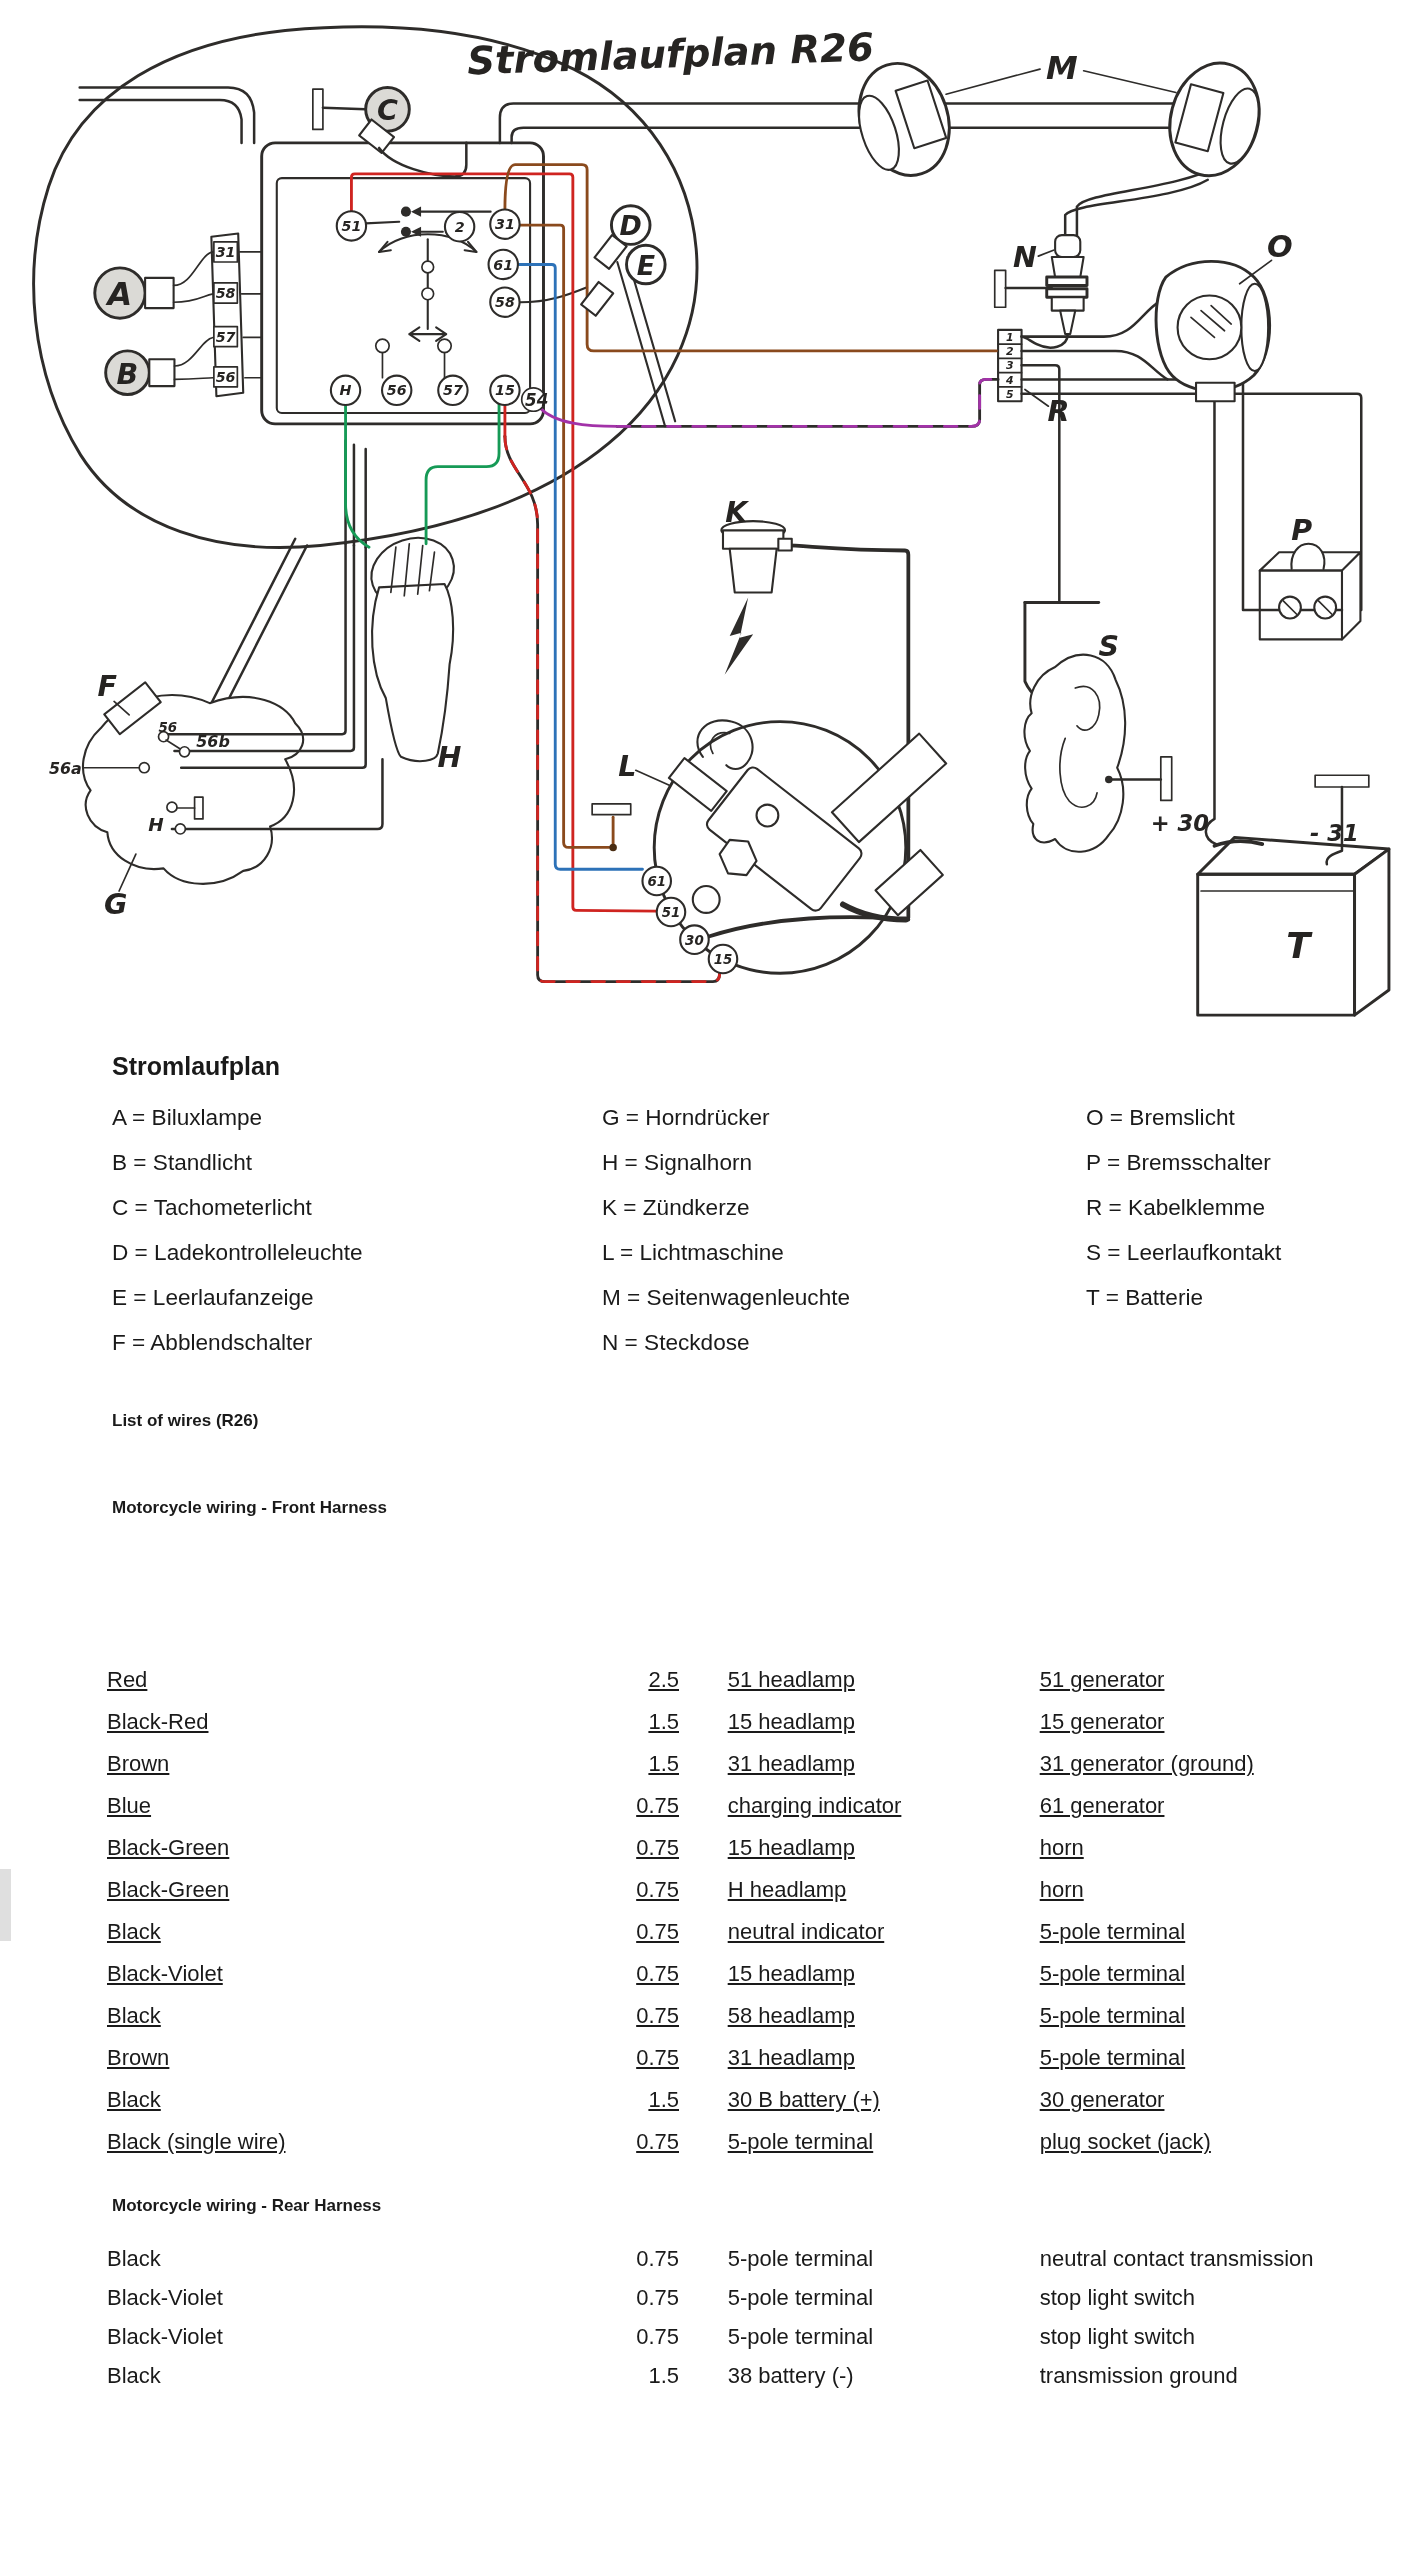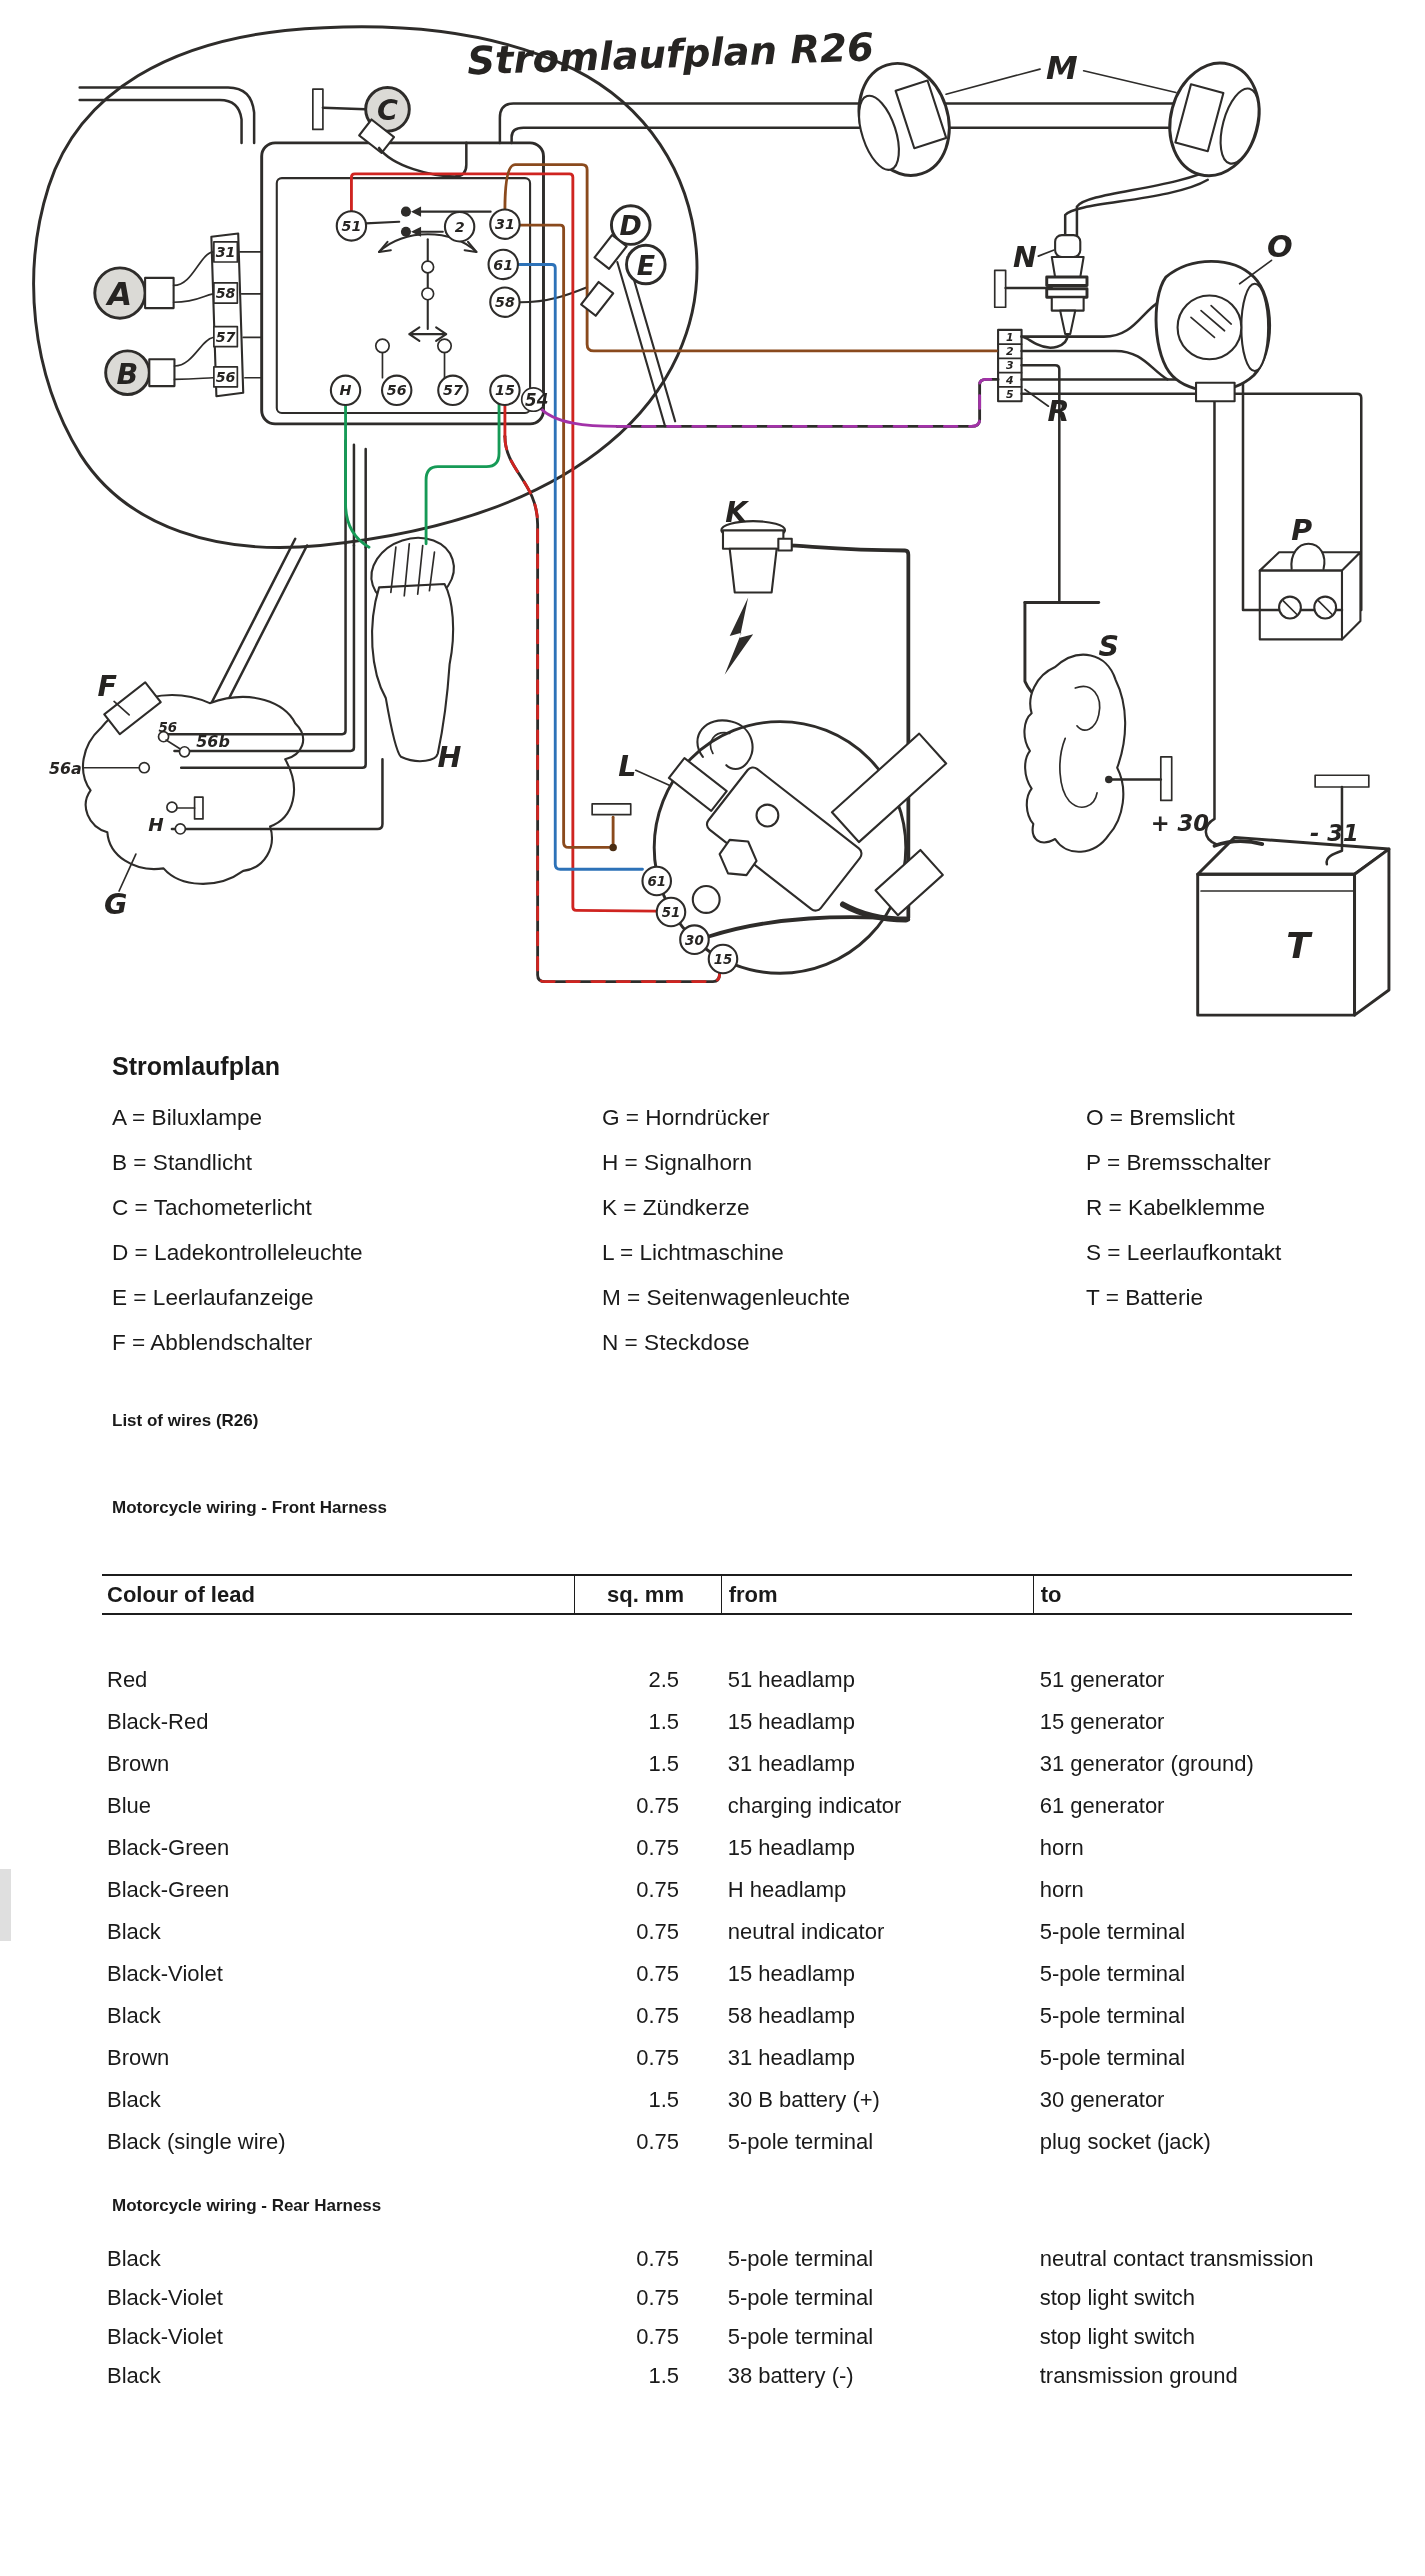--- a/index.html
+++ b/index.html
@@ -15,21 +15,21 @@
         fill:#262422;stroke:none;}
   .abs{position:absolute;white-space:nowrap;}
   .legend-title{font-size:25px;font-weight:700;}
   .legend-col div{height:45px;line-height:45px;font-size:22.6px;}
   .h-bold{font-size:17px;font-weight:700;}
   .thead{display:grid;grid-template-columns:472px 147px 312px 319px;
          border-top:2.5px solid #1c1c1c;border-bottom:2.5px solid #1c1c1c;height:37px;}
   .thead .th{display:flex;align-items:center;font-size:22px;font-weight:700;}
   .thead .th:nth-child(n+2){border-left:1.7px solid #1c1c1c;}
   .tr{display:grid;grid-template-columns:472px 147px 312px 319px;}
-  .front .tr{height:42px;} .rear .tr{height:39px;}
+  .front .tr{height:42px;text-decoration:underline;} .rear .tr{height:39px;}
   .td{display:flex;align-items:center;font-size:22px;white-space:nowrap;}
   .cl{padding-left:5px;} .cnum{justify-content:flex-end;padding-right:42px;}
   .cfrom{padding-left:6.7px;} .cto{padding-left:6.7px;}
   .thead .cnum{padding-right:37px;}
   .scan-artifact{position:absolute;left:0;top:1869px;width:11px;height:72px;
          background:#d9d9d9;opacity:.85;}
 </style>
 </head>
 <body>
 
@@ -394,26 +394,20 @@
         <div>P = Bremsschalter</div>
         <div>R = Kabelklemme</div>
         <div>S = Leerlaufkontakt</div>
         <div>T = Batterie</div>
       </div>
     </div>
 
 <div class="abs h-bold" style="left:112px;top:1411px;">List of wires (R26)</div>
 <div class="abs h-bold" style="left:112px;top:1498px;">Motorcycle wiring - Front Harness</div>
 
-<div class="abs thead" style="left:102px;top:1574px;width:1250px;" id="thead">
-      <div class="th cl">Colour of lead</div>
-      <div class="th cnum">sq. mm</div>
-      <div class="th cfrom">from</div>
-      <div class="th cto">to</div>
-    </div>
 <div class="abs front" style="left:102px;top:1659px;width:1250px;" id="front-rows">
       <div class="tr">
         <div class="td cl">Red</div>
         <div class="td cnum">2.5</div>
         <div class="td cfrom">51 headlamp</div>
         <div class="td cto">51 generator</div>
       </div>
       <div class="tr">
         <div class="td cl">Black-Red</div>
         <div class="td cnum">1.5</div>

